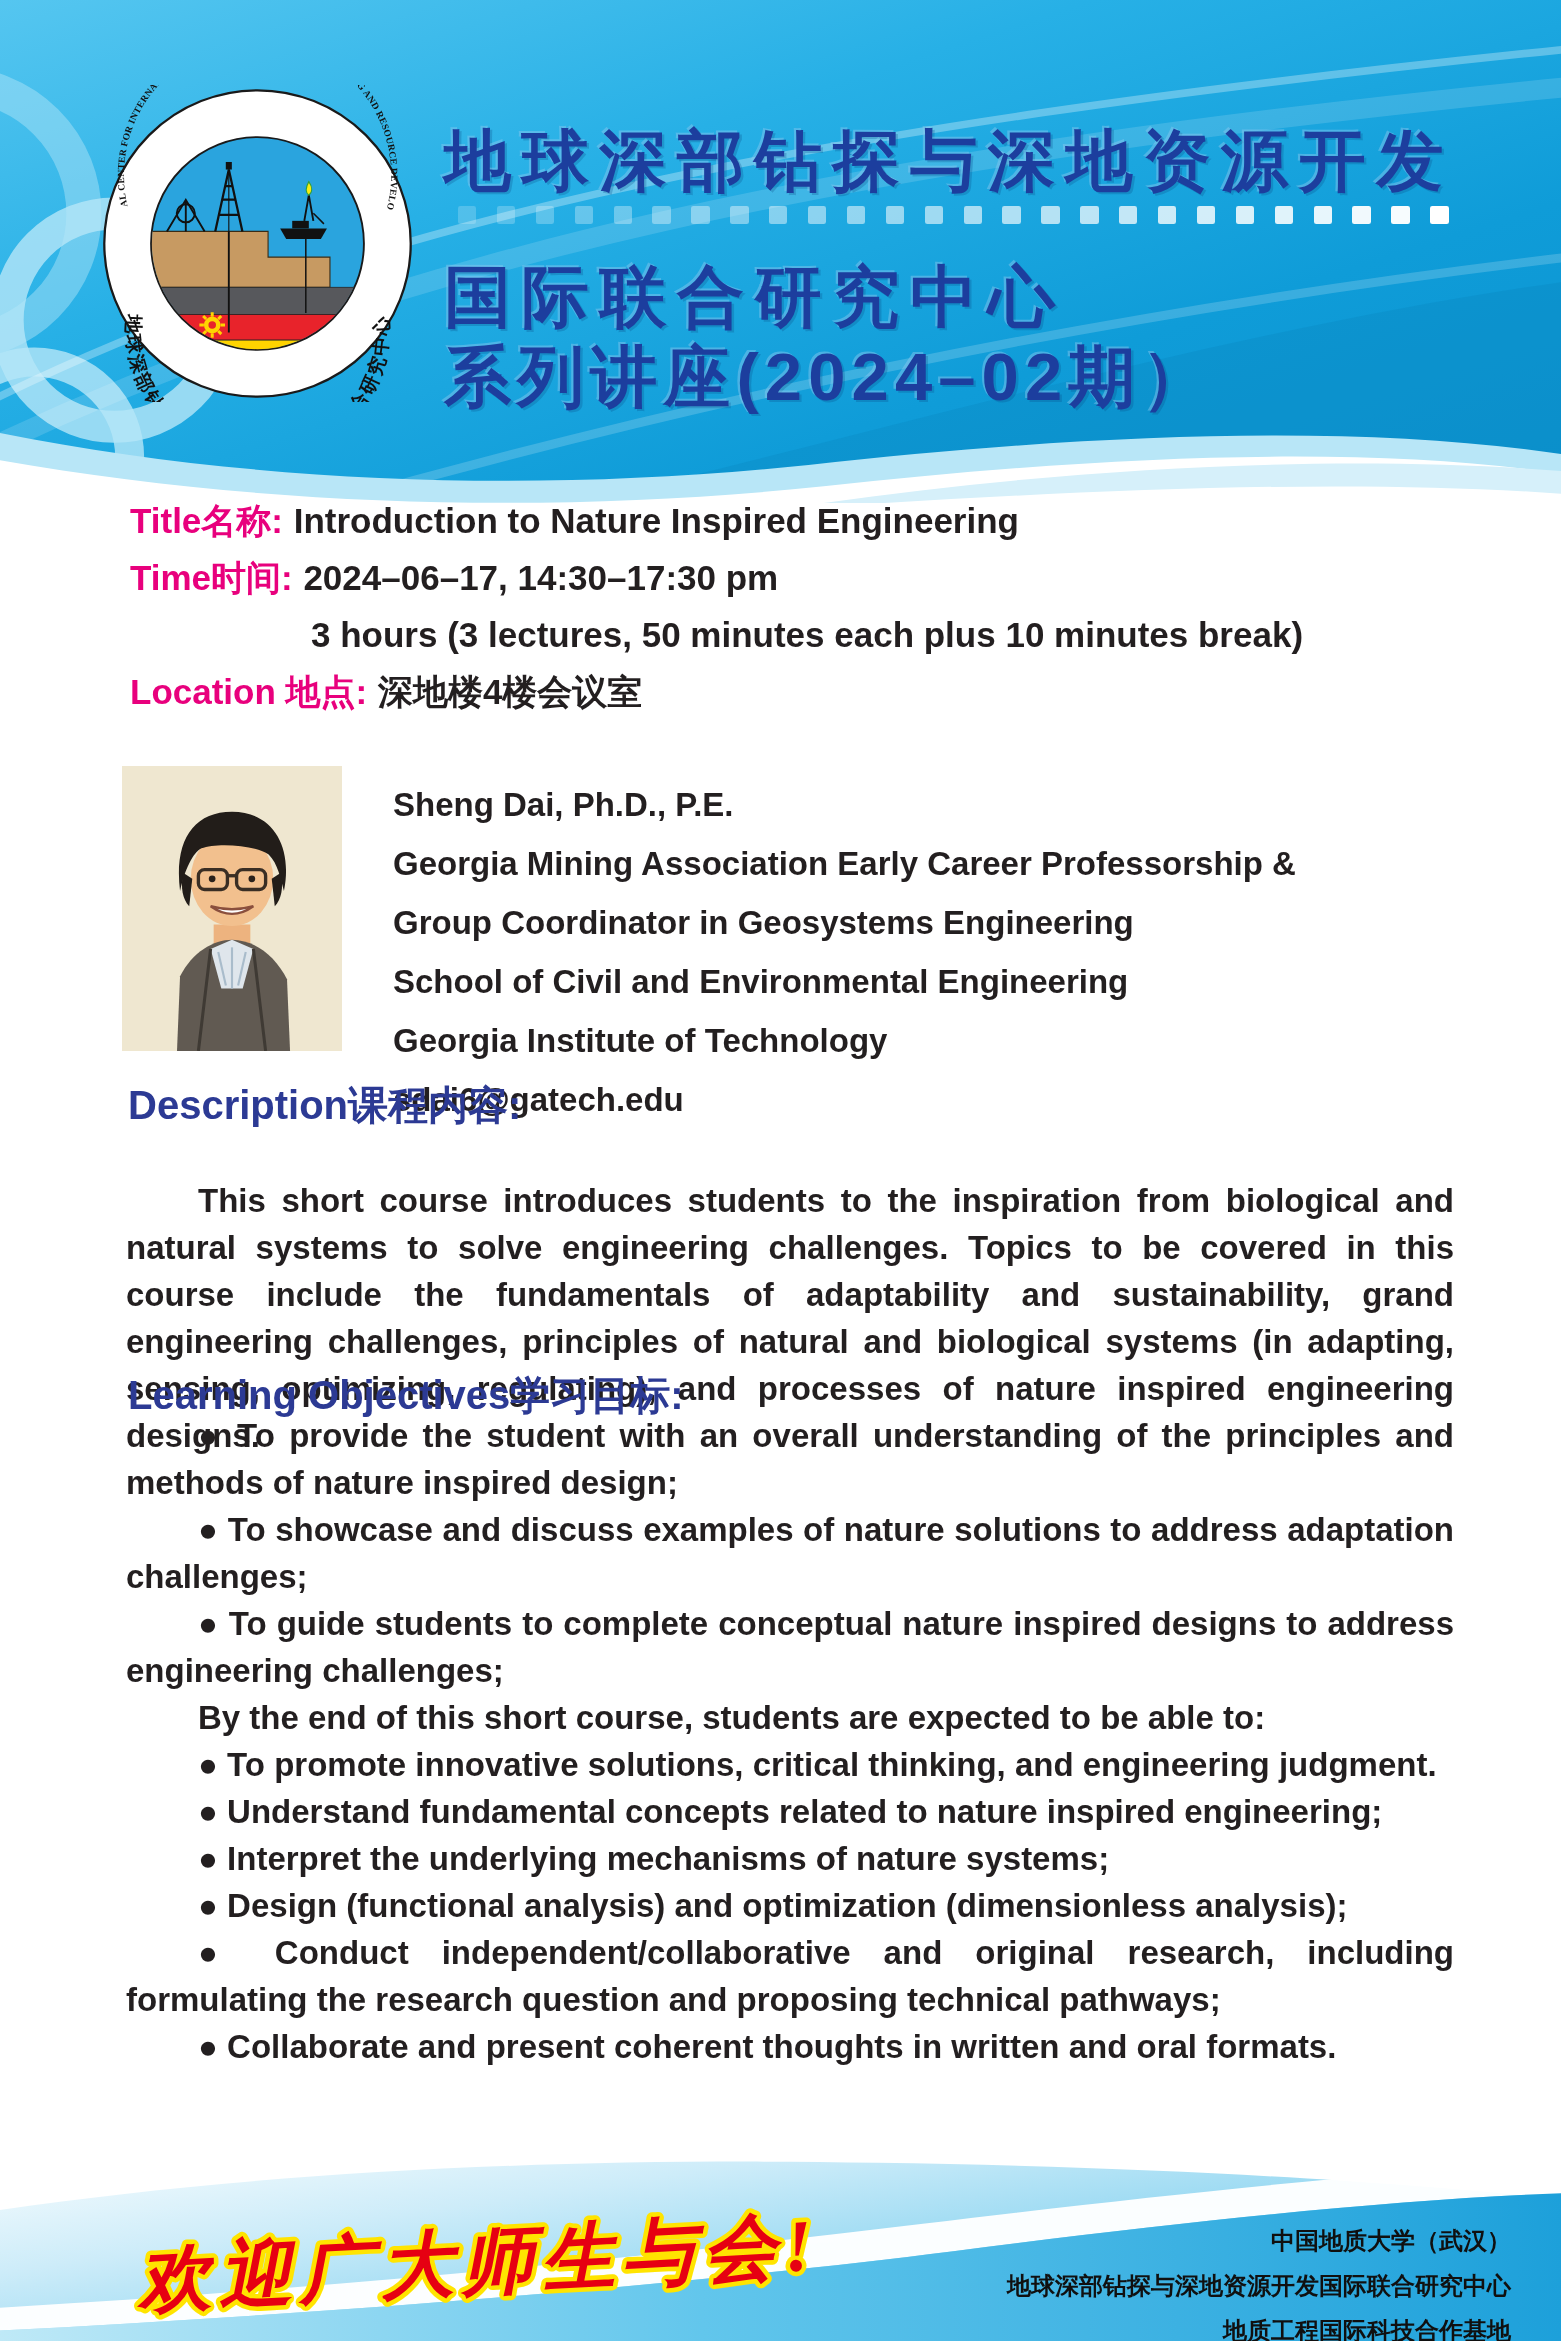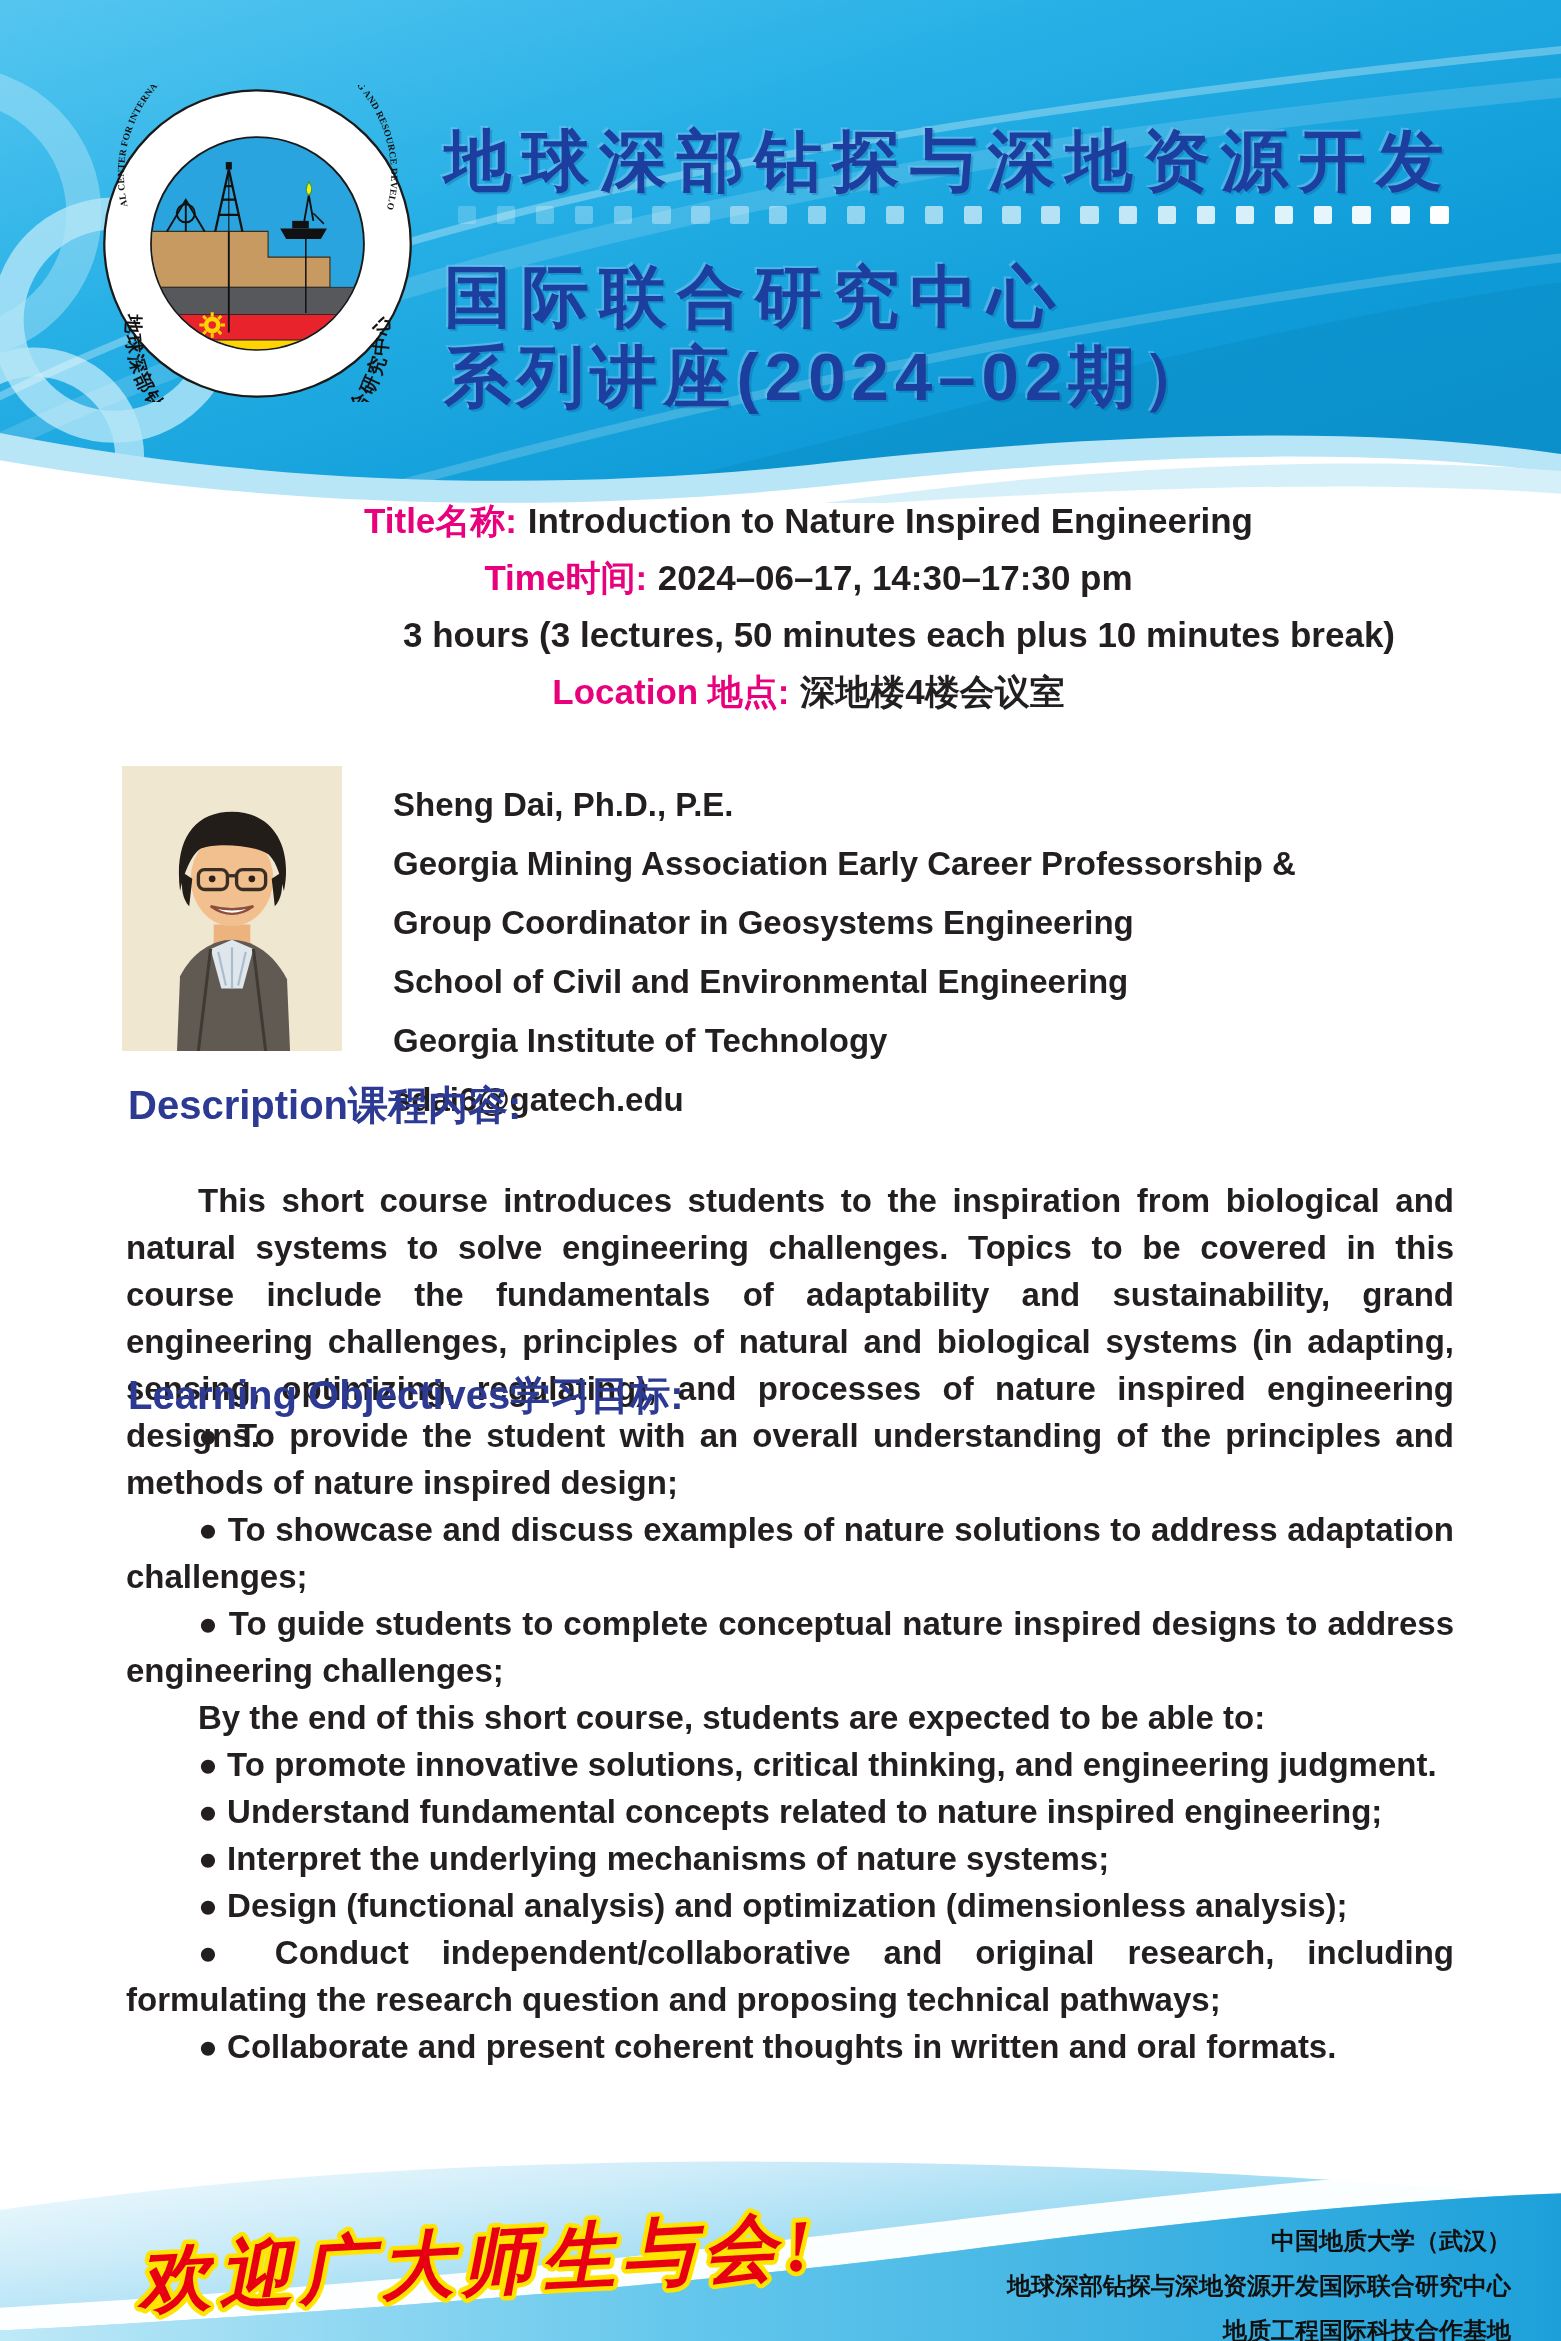--- a/index.html
+++ b/index.html
@@ -19,21 +19,21 @@
     font-weight:700;font-size:67px;letter-spacing:10.7px;color:#1c3e9e;
     text-shadow:-2.3px -2.3px 0 rgba(140,200,240,0.45), 2.3px 2.3px 0 rgba(9,70,130,0.25);
   }
   .h-title.l1{top:116px;}
   .h-title.l2{top:212px;margin-top:40px;}
   .h-title.l3{top:332px;letter-spacing:6.1px;}
   .dash-row{left:458px;top:206px;height:18.3px;display:flex;gap:20.6px;z-index:2;}
   .dash-row span{width:18.3px;height:17.5px;background:#ffffff;border-radius:2.3px;}
 
   
-  .info-block{left:130px;top:502px;width:1357px;z-index:2;text-align:center;}
+  .info-block{left:130px;top:502px;width:1357px;z-index:2;}
   .info-row{font-size:35px;font-weight:700;line-height:38px;margin-bottom:19px;white-space:nowrap;}
   .info-label{color:#e8007d;}
   .info-value{color:#231f20;margin-left:10.7px;}
   .hours-row{padding-left:177px;}
 
   .section-head{font-size:40px;font-weight:700;color:#2c3a94;white-space:nowrap;z-index:2;}
   .head-lead{left:128px;top:715px;}
   .head-desc{left:128px;top:1078px;}
   .head-learn{left:128px;top:1368px;}
 

